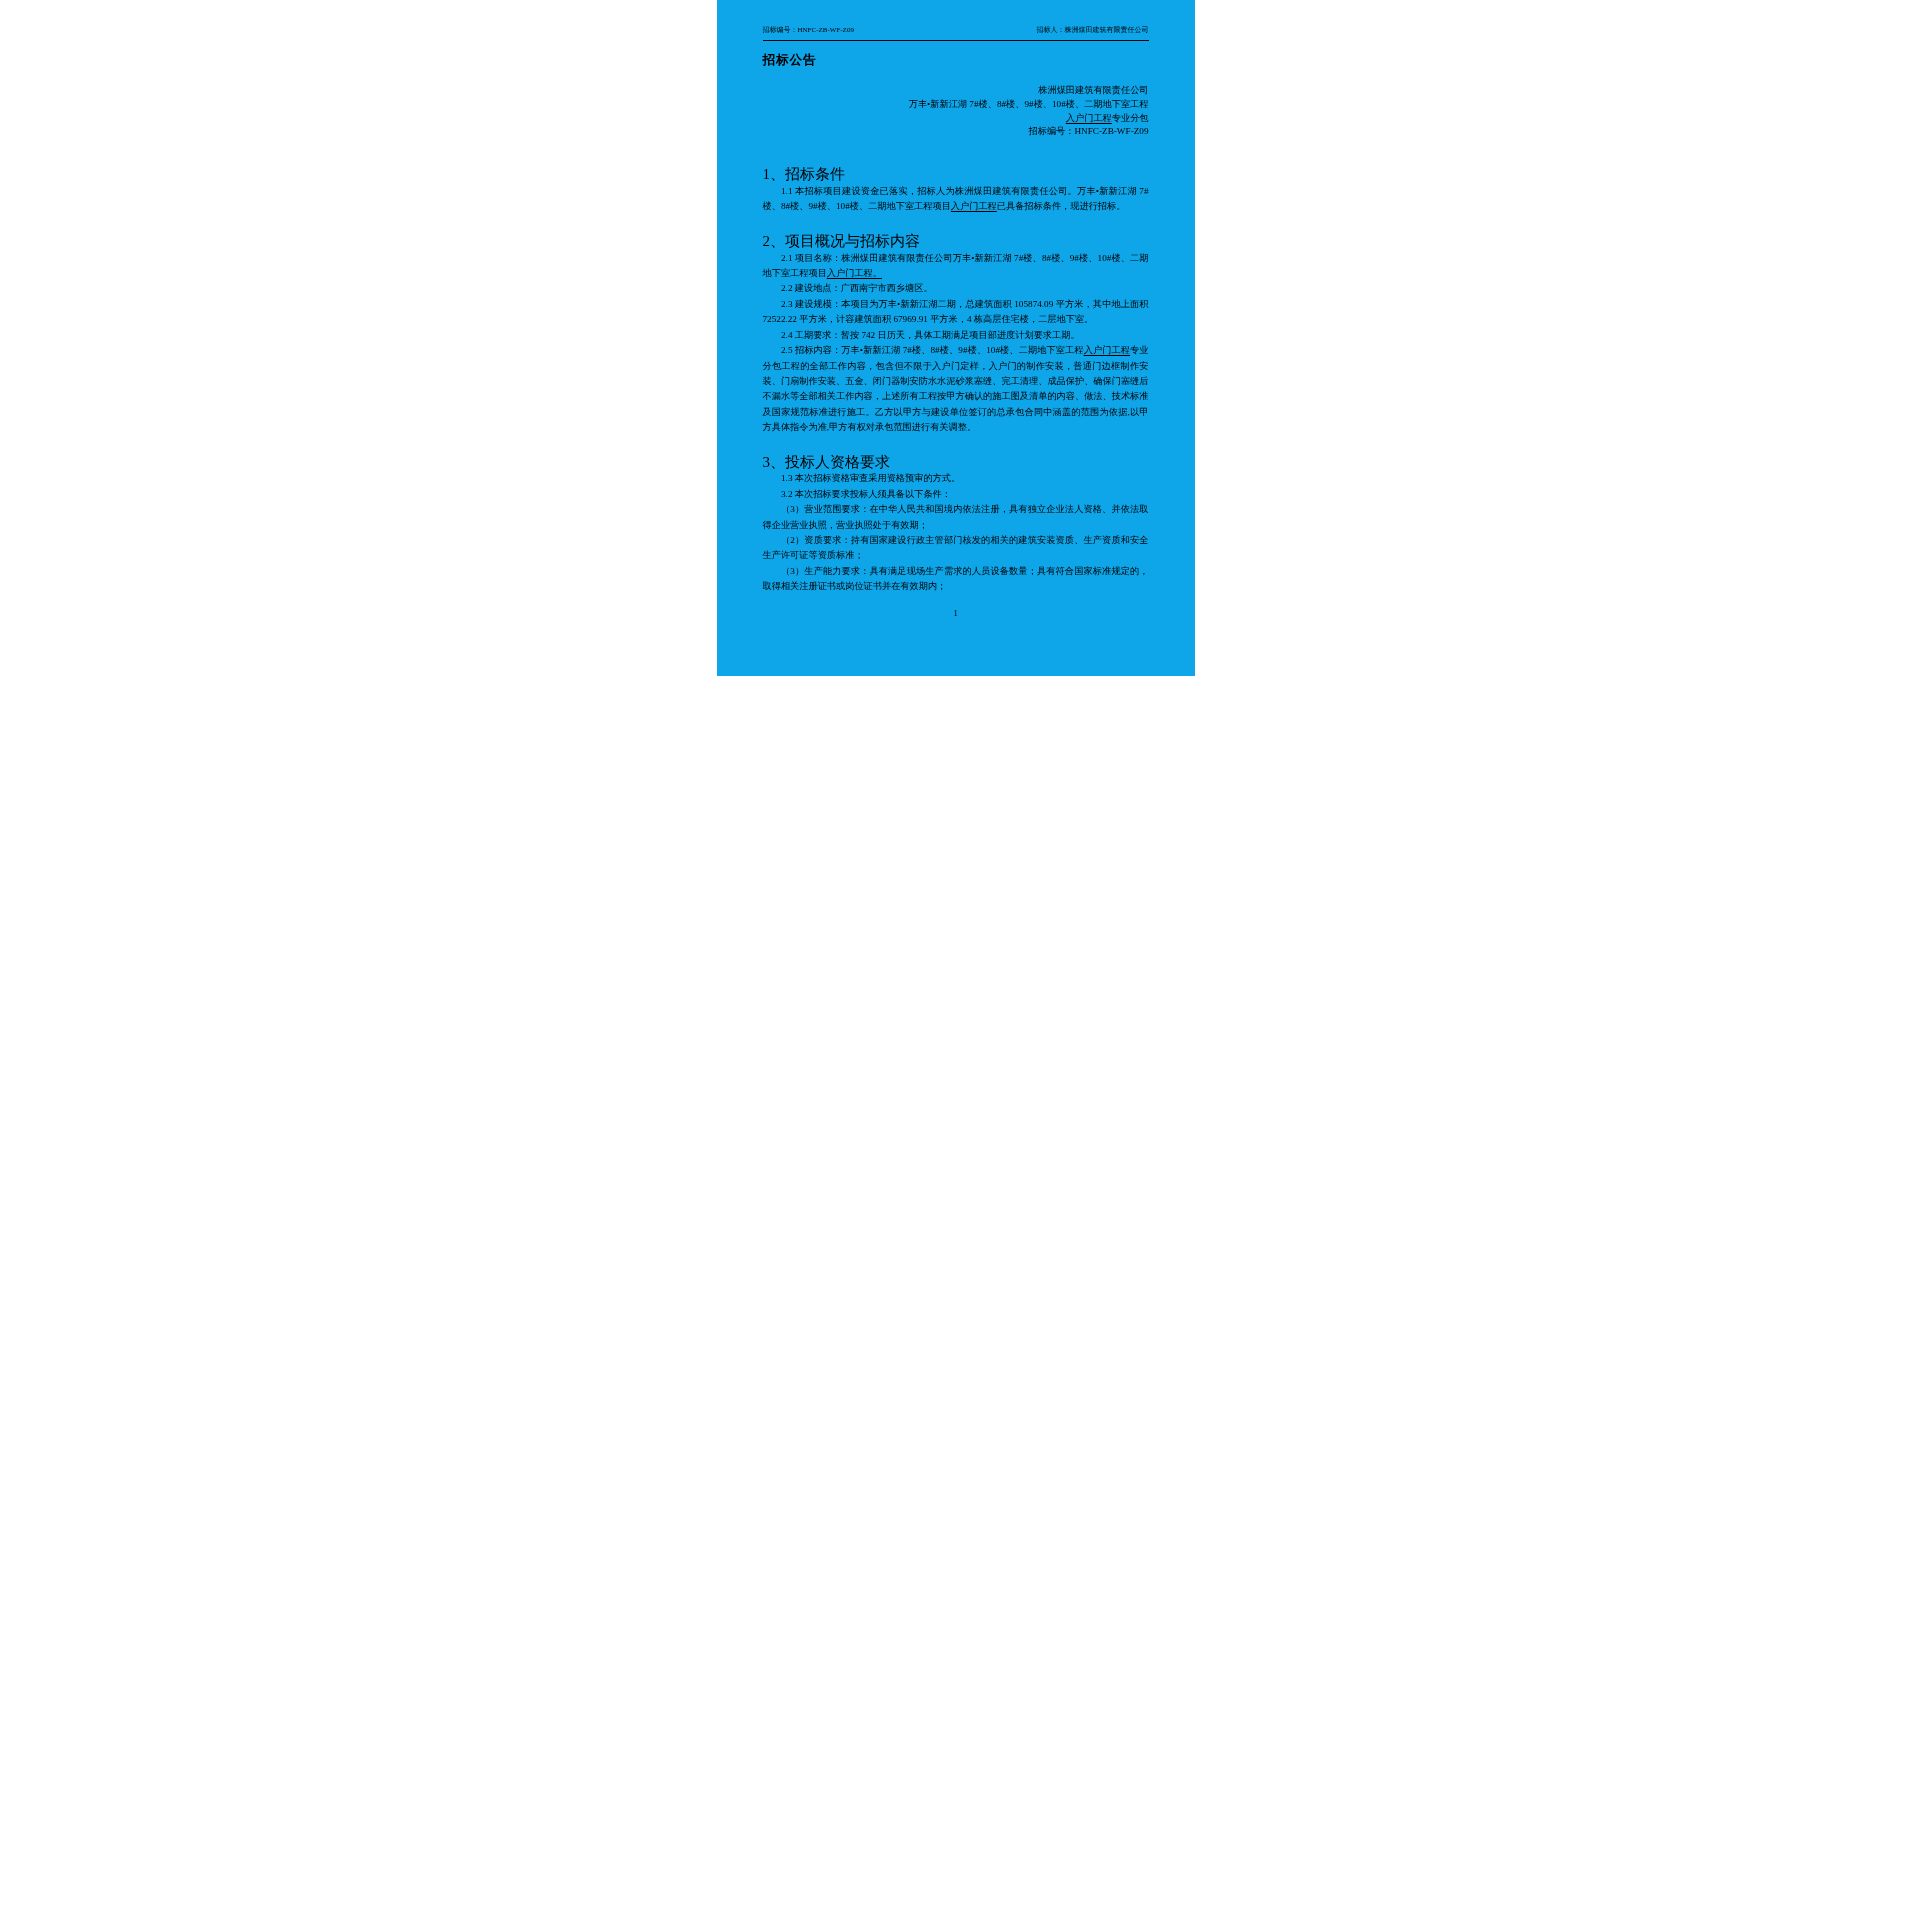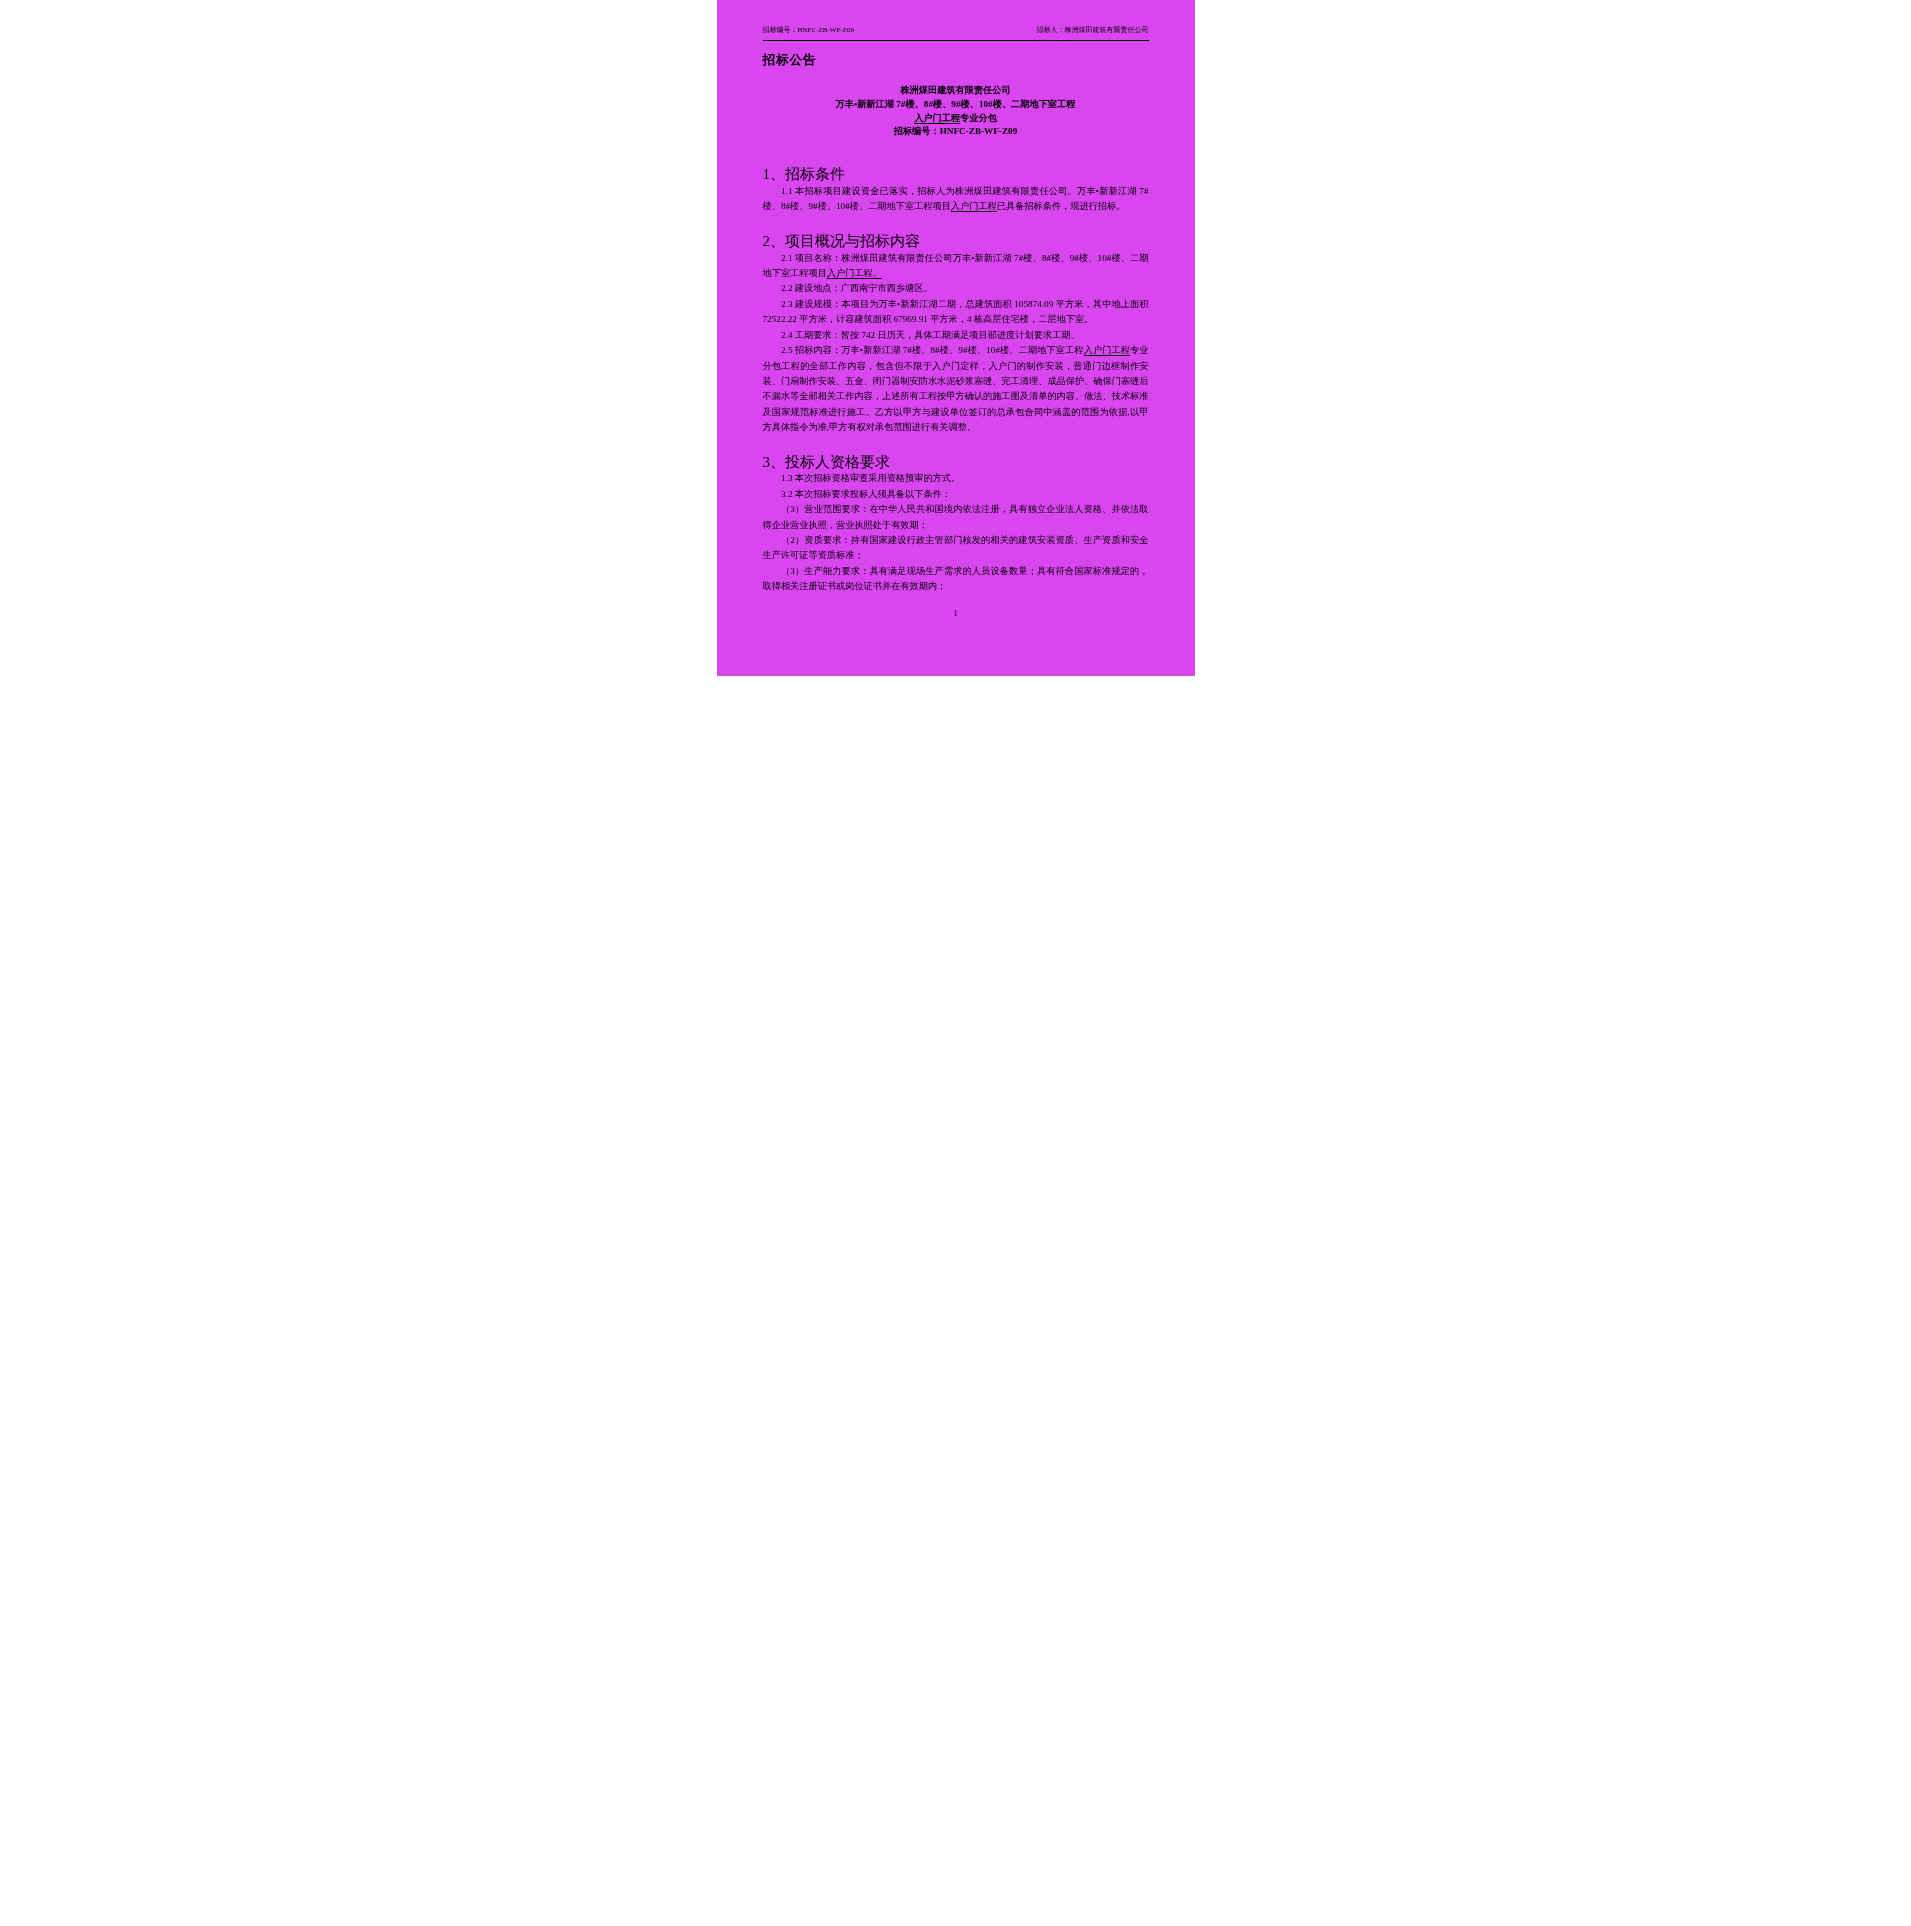--- a/index.html
+++ b/index.html
@@ -5,21 +5,21 @@
   html, body {
     margin: 0;
     padding: 0;
     background: #ffffff;
   }
   .page {
     position: relative;
     width: 478px;
     height: 676px;
     margin: 0 auto;
-    background: #d946ef;
+    background: #0ea5e9;
     color: #000000;
     box-sizing: border-box;
     padding: 26px 46px 0 46px;
     font-family: "Liberation Serif", "DejaVu Serif", serif;
   }
   .doc-header {
     display: flex;
     justify-content: space-between;
     align-items: flex-end;
     font-size: 7px;
@@ -32,22 +32,22 @@
   }
   h1.doc-title {
     margin: 11.6px 0 0 0;
     text-align: left;
     font-size: 12.7px;
     line-height: 17px;
     font-weight: bold;
     letter-spacing: 0.8px;
   }
   p.tc {
-    text-align: center;
-    font-weight: bold;
+    text-align: right;
+    font-weight: normal;
     font-size: 9.2px;
     line-height: 11.6px;
     margin: 2.3px 0;
   }
   p.tc.first-sub {
     margin-top: 15.4px;
   }
   h2.sec {
     font-size: 15px;
     line-height: 15.4px;

